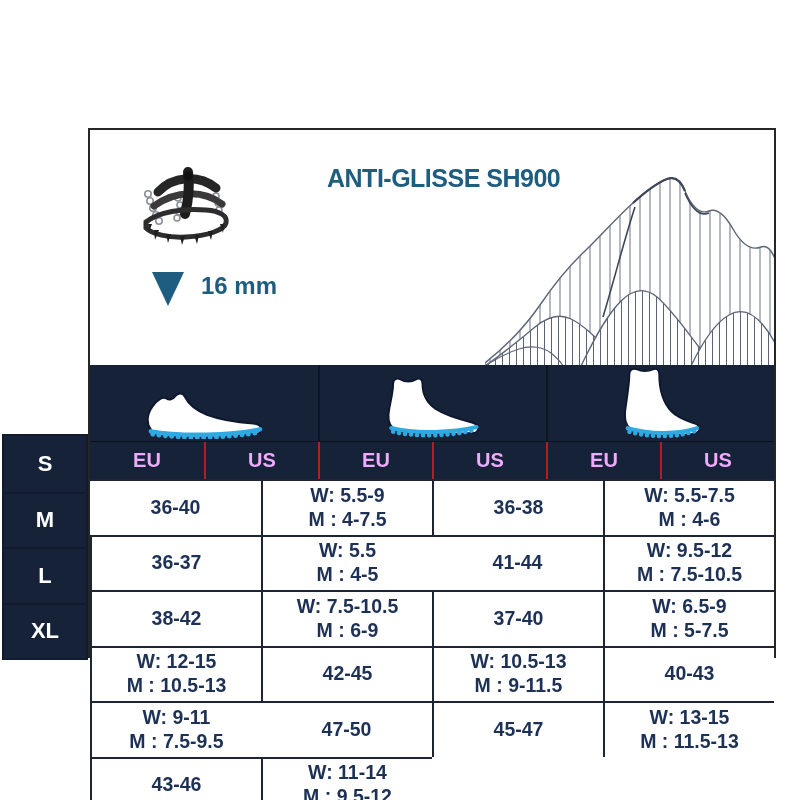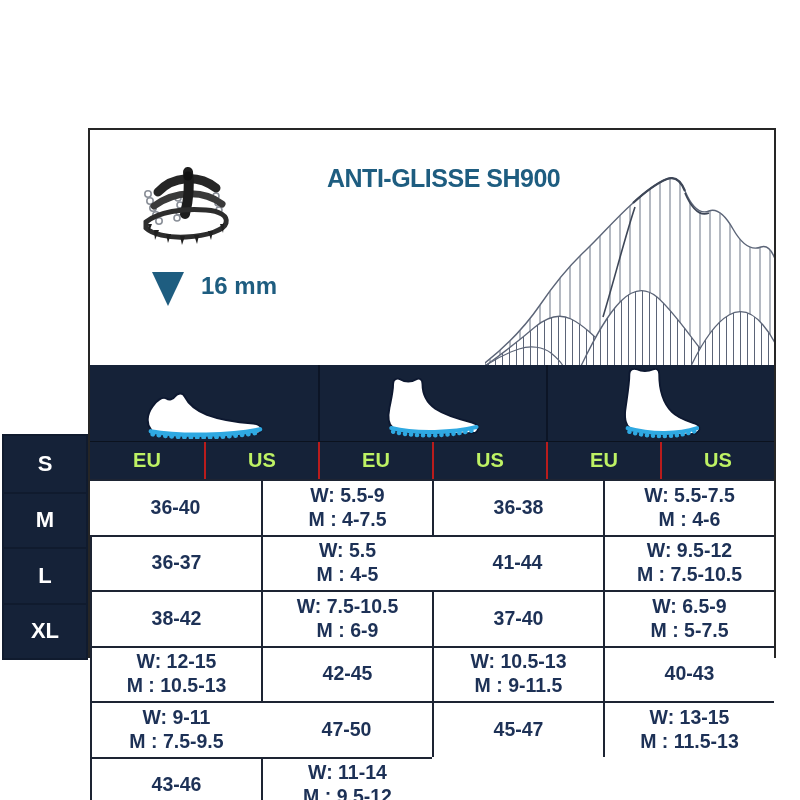--- a/index.html
+++ b/index.html
@@ -20,21 +20,21 @@
   #mountain { position:absolute; right:-1px; bottom:-1px; }
 
   
   #band { width:100%; height:114px; background:#152238; }
   #shoes-row { display:grid; grid-template-columns:1fr 1fr 1fr; height:76px; }
   .shoe-sect { display:flex; align-items:flex-end; justify-content:center; }
   .shoe-sect.bl { border-left:2px solid #0c1526; }
   #unit-header-row { display:grid; grid-template-columns:repeat(6,1fr); height:38px;
                      border-top:1px solid rgba(0,0,0,0.45); }
   .unit-cell { display:flex; align-items:center; justify-content:center;
-               color:#bef264; font-size:20px; font-weight:bold; }
+               color:#f0abfc; font-size:20px; font-weight:bold; }
   .unit-cell.bl { border-left:2px solid #b91c1c; }
 
   
   #size-table-body { display:grid; grid-template-columns:repeat(4,1fr); grid-auto-rows:55.5px;
                      background:#fff; }
   .cell { border-top:2px solid #1d2433; background:#fff; display:flex; flex-direction:column;
           justify-content:center; align-items:center; color:#1d3156; font-weight:bold;
           font-size:19.5px; line-height:1.22; text-align:center; }
   .cell.bl { border-left:2px solid #1d2433; }
 

